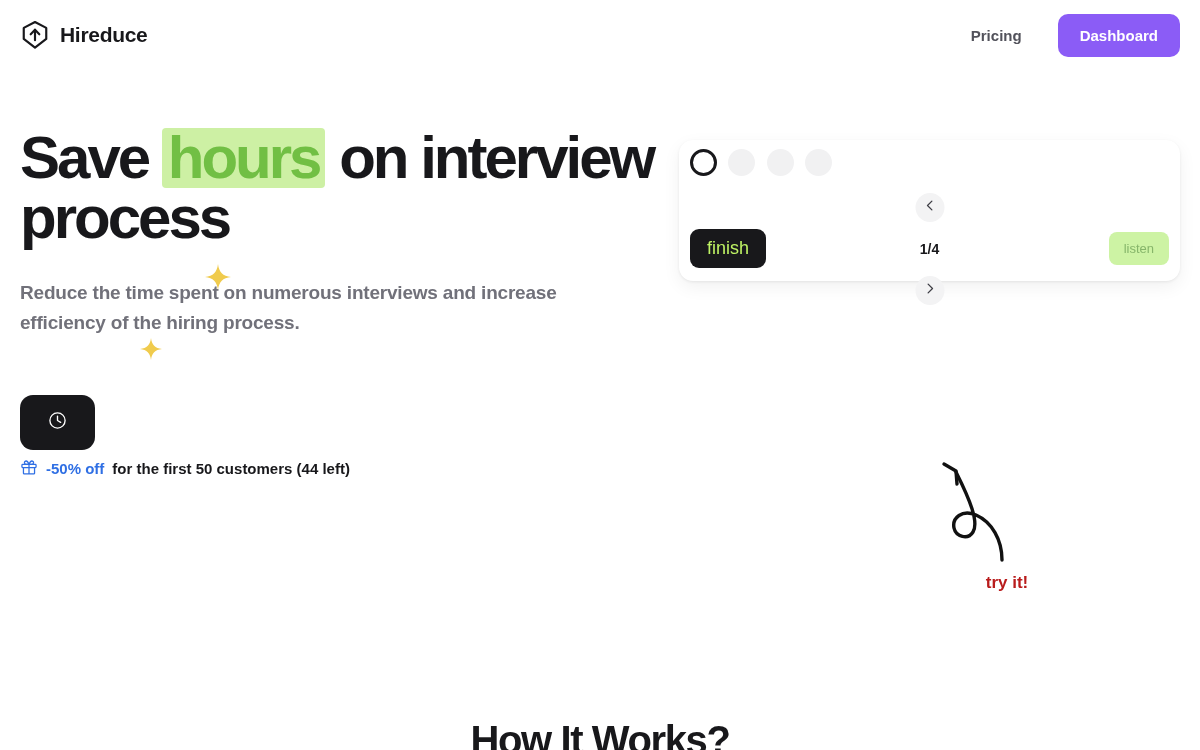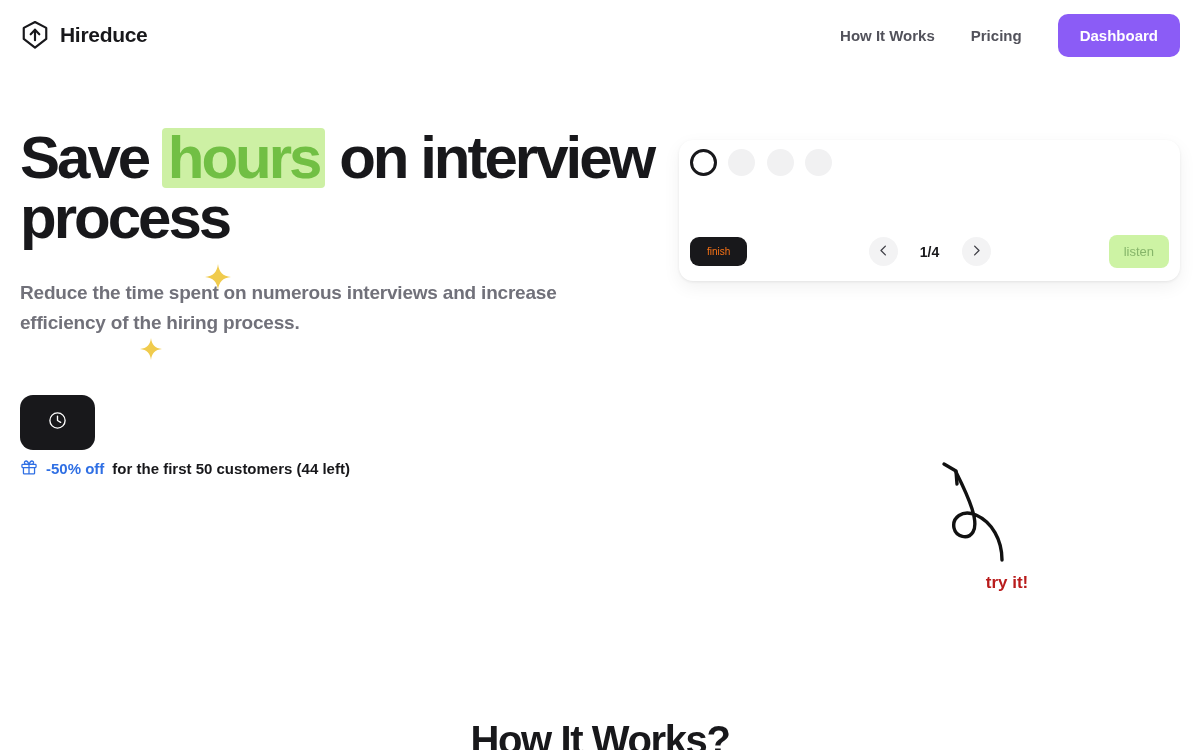--- a/index.html
+++ b/index.html
@@ -73,26 +73,26 @@
   .card-top { left:679px; top:140px; width:501px; height:141px; }
   .dots { position:absolute; left:11px; top:9px; width:300px; }
   .dot { width:27px; height:27px; border-radius:50%; background:#f1f1f2;
          display:inline-block; margin:0 7px 9px 0; vertical-align:top; }
   .dot.active { background:#ffffff; border:3.5px solid #18181b; }
   .ctrl-row {
     position:absolute; left:0; right:0; bottom:13px;
     display:flex; align-items:center; padding:0 11px;
   }
   .finish-btn {
-    background:#18181b; color:#f97316; border:none; border-radius:9px;
-    font-size:10px; padding:9px 17px; cursor:pointer;
+    background:#18181b; color:#bef264; border:none; border-radius:9px;
+    font-size:18px; padding:9px 17px; cursor:pointer;
     font-family:"Liberation Sans", sans-serif;
   }
   .pager { margin-left:auto; margin-right:auto; display:flex; align-items:center; gap:19px;
-           position:absolute; left:50%; transform:translateX(-50%); }
+           position:absolute; left:50%; transform:translateX(-50%);flex-direction:column; }
   .circ-btn {
     width:29px; height:29px; border-radius:50%; background:#f3f3f4;
     border:none; display:flex; align-items:center; justify-content:center;
     cursor:pointer; color:#3f3f46;
   }
   .pager-count { font-size:14px; font-weight:bold; color:#18181b; min-width:26px; text-align:center; }
   .listen-btn {
     margin-left:auto; background:#cdf3a4; color:#86b56a; border:none;
     border-radius:8px; font-size:13px; padding:9px 15px; cursor:pointer;
     font-family:"Liberation Sans", sans-serif;
@@ -131,21 +131,20 @@
         <svg class="brand-mark" viewBox="0 0 32 32" fill="none">
           <path d="M16 2.2 L28 8.4 V20.2 L16 29.4 L4 20.2 V8.4 Z" stroke="#18181b" stroke-width="2.3" stroke-linejoin="round" fill="none"></path>
           <path d="M16 21.5 V10.6" stroke="#18181b" stroke-width="2.3" stroke-linecap="round"></path>
           <path d="M11.4 15.2 L16 10.4 L20.6 15.2" stroke="#18181b" stroke-width="2.3" stroke-linecap="round" stroke-linejoin="round" fill="none"></path>
         </svg>
       </span>
       <span class="brand-name">Hireduce</span>
     </div>
 
     <div class="nav">
-      <span class="nav-link">How It Works</span>
       <span class="nav-link">Pricing</span>
       <button class="nav-cta">Dashboard</button>
     </div>
   </div>
 
   <div class="hero-left">
     <h1 class="headline">
       <span>Save</span>
       <span class="hl">hours</span>
       <span>on interview process</span>

